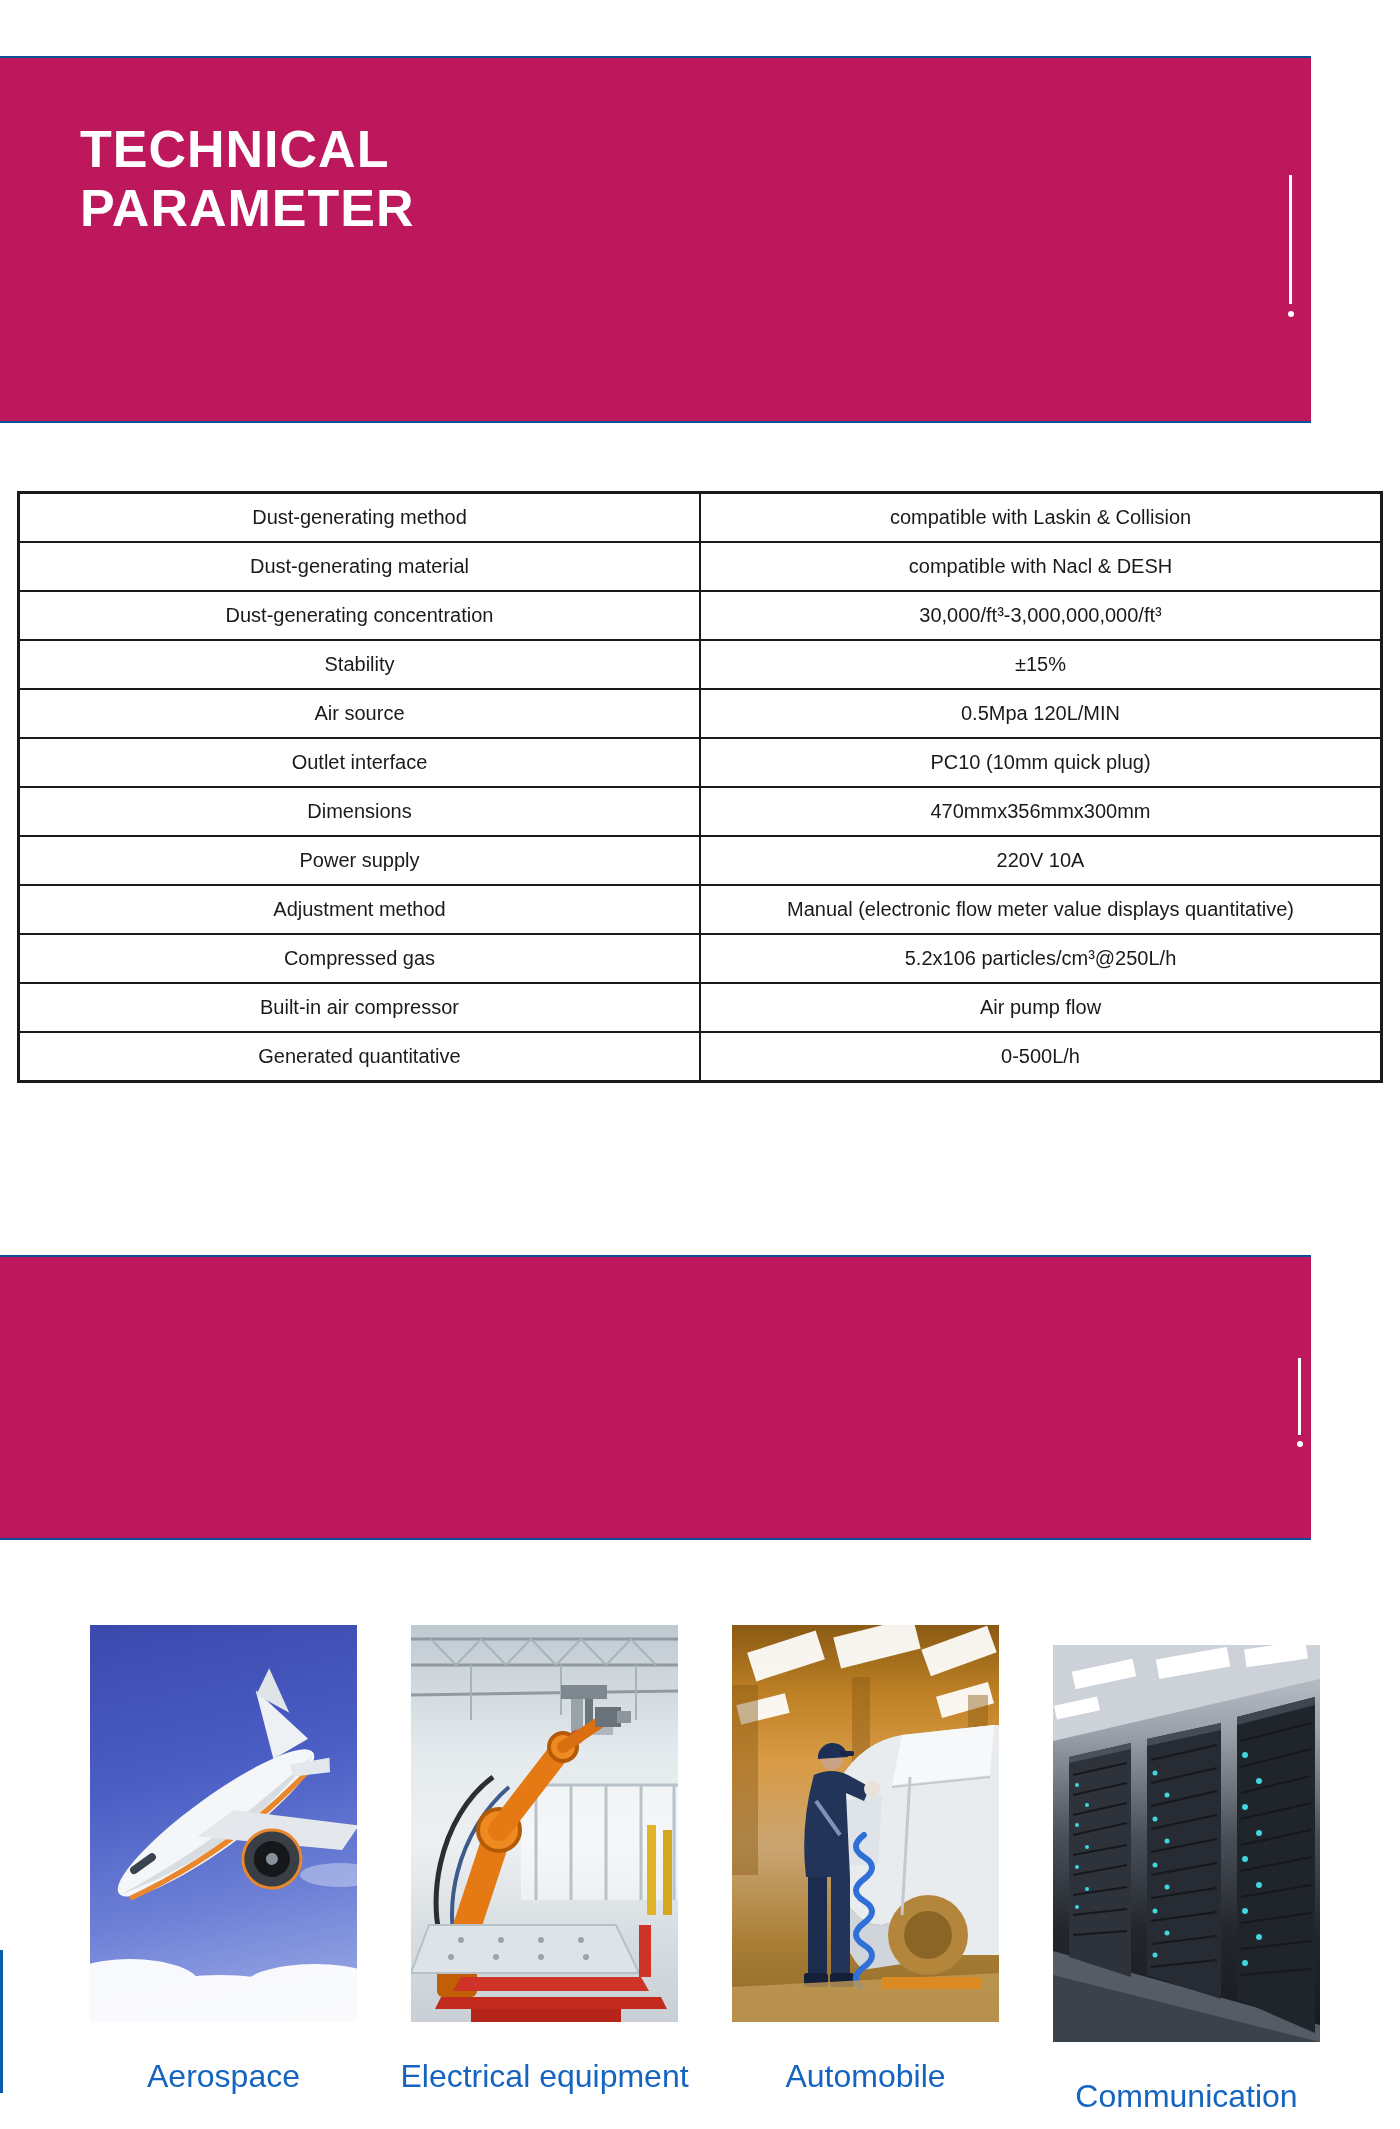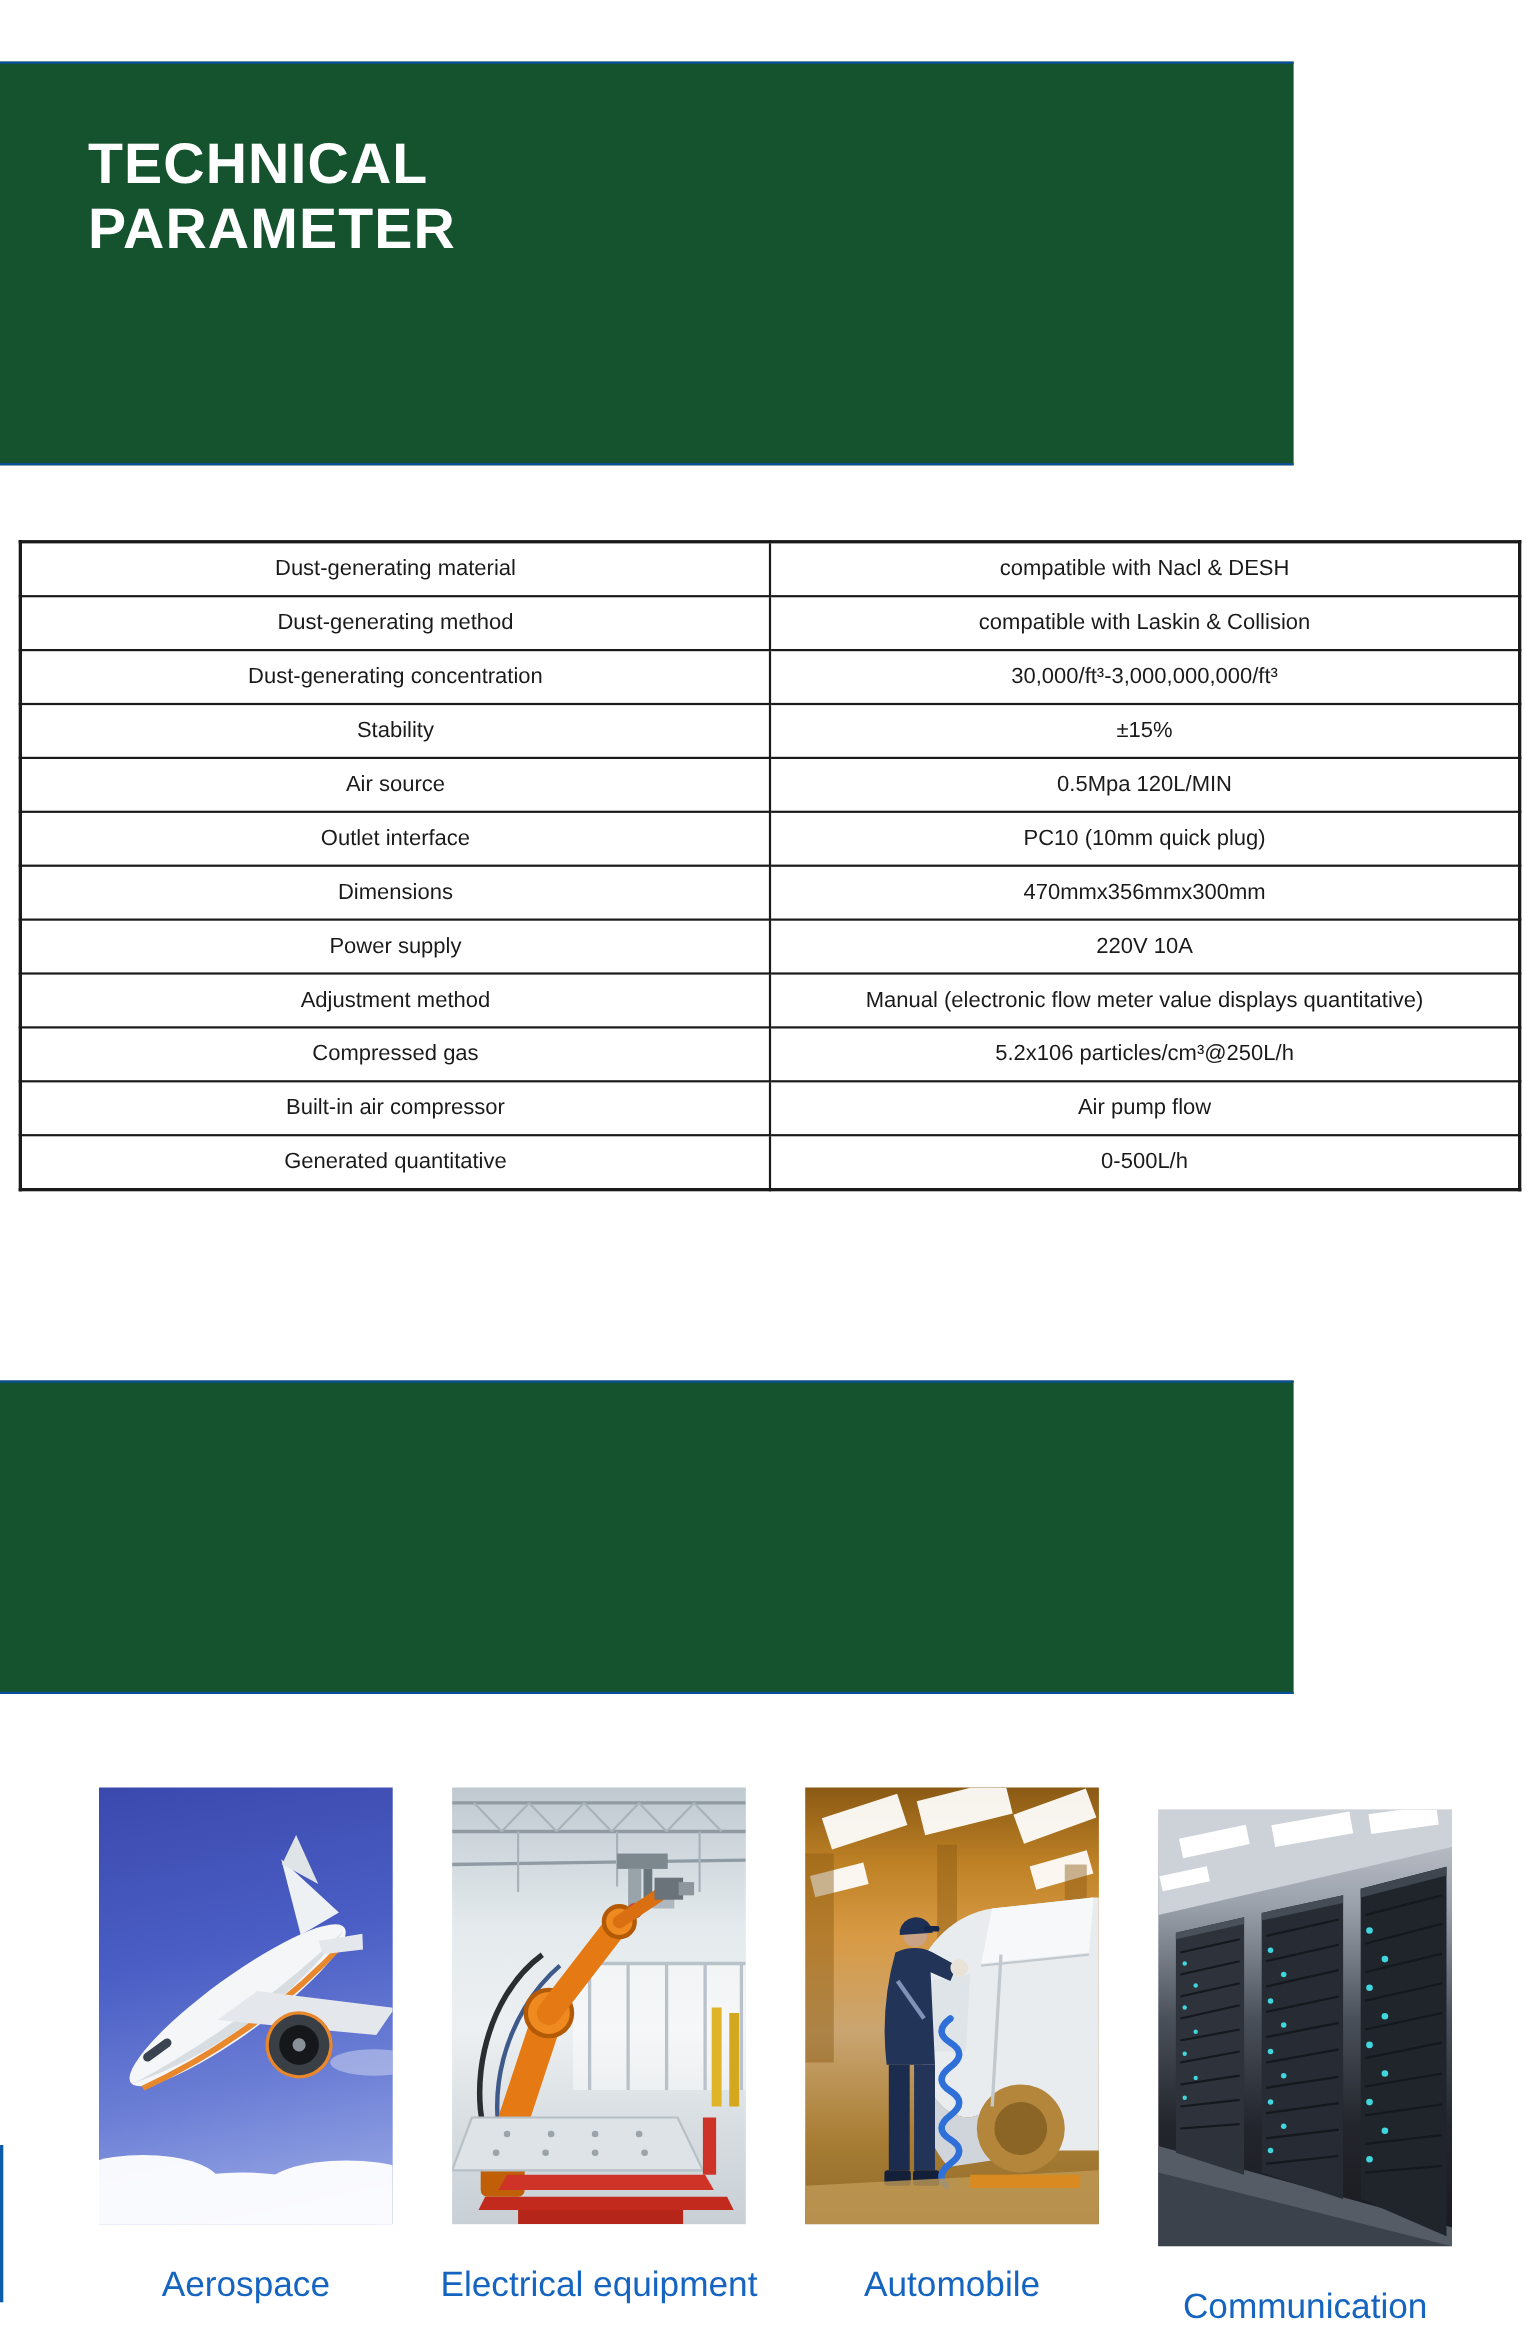--- a/index.html
+++ b/index.html
@@ -1,21 +1,21 @@
 <!DOCTYPE html>
 <html><head>
 <meta charset="utf-8">
 <style>
   html,body{margin:0;padding:0;background:#fff;}
   .page{
     position:relative;width:1400px;height:2129px;background:#ffffff;
     font-family:"Liberation Sans",sans-serif;overflow:hidden;
   }
   
-  .banner{position:absolute;left:0;width:1176px;background:#14532d;border-top:2px solid #0a4f97;border-bottom:2px solid #0a4f97;box-sizing:border-box;}
+  .banner{position:absolute;left:0;width:1311px;background:#be185d;border-top:2px solid #0a4f97;border-bottom:2px solid #0a4f97;box-sizing:border-box;}
   #banner-tech{top:56px;height:367px;}
   #banner-range{top:1255px;height:285px;}
   .banner-title{position:absolute;left:80px;color:#ffffff;font-weight:bold;letter-spacing:1px;margin:0;}
   #banner-tech .banner-title{top:62px;font-size:52px;line-height:59px;}
   #banner-range .banner-title{top:98px;font-size:54px;line-height:58px;}
   .accent-line{position:absolute;width:3px;background:#ffffff;}
   #banner-tech .accent-line{left:1289px;top:117px;height:129px;}
   #banner-range .accent-line{left:1298px;top:101px;height:77px;}
   .accent-dot{position:absolute;width:6px;height:6px;border-radius:50%;background:#ffffff;}
   #banner-tech .accent-dot{left:1288px;top:253px;}
@@ -56,26 +56,26 @@
     <h1 class="banner-title"><span>TECHNICAL</span><br>
       <span>PARAMETER</span>
     </h1>
     <div class="accent-line"></div>
     <div class="accent-dot"></div>
   </div>
 
   <table class="spec-table">
     <tbody>
       <tr>
+        <td>Dust-generating method</td>
+        <td>compatible with Laskin &amp; Collision</td>
+      </tr>
+      <tr>
         <td>Dust-generating material</td>
         <td>compatible with Nacl &amp; DESH</td>
-      </tr>
-      <tr>
-        <td>Dust-generating method</td>
-        <td>compatible with Laskin &amp; Collision</td>
       </tr>
       <tr>
         <td>Dust-generating concentration</td>
         <td>30,000/ft³-3,000,000,000/ft³</td>
       </tr>
       <tr>
         <td>Stability</td>
         <td>±15%</td>
       </tr>
       <tr>

